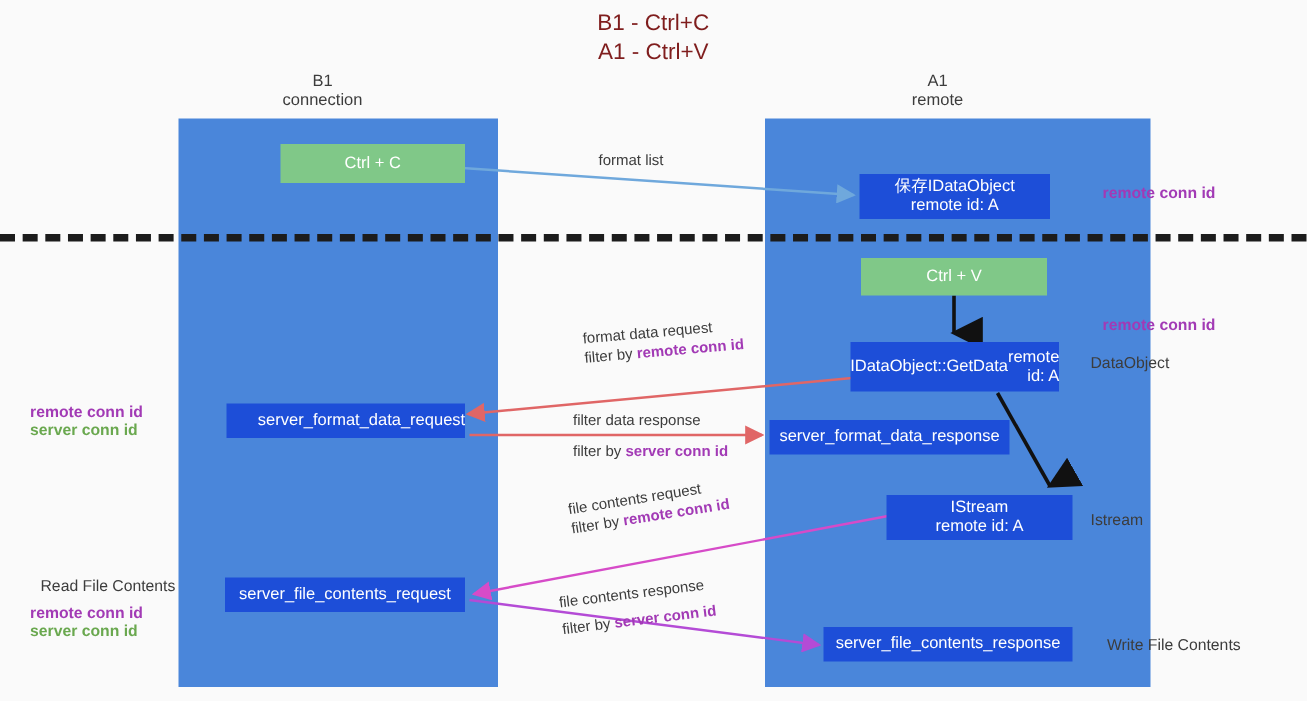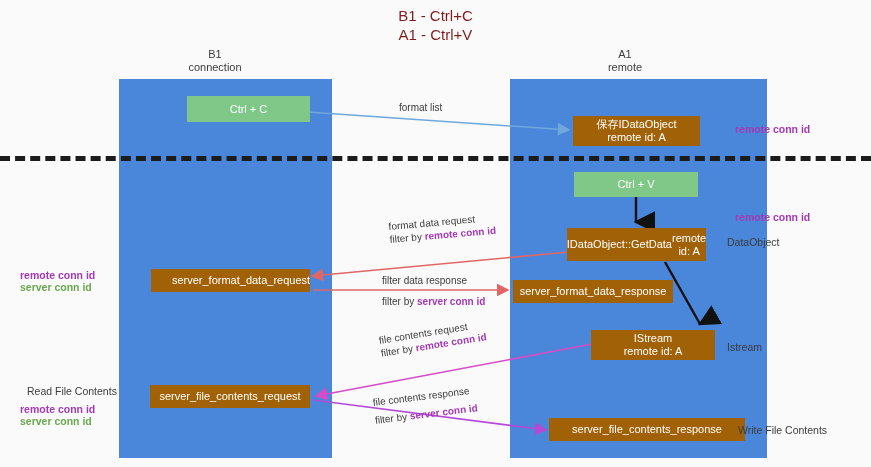--- a/index.html
+++ b/index.html
@@ -27,21 +27,21 @@
   
   .lane{background:#4a86da;}
 
   
   .box{
     display:flex;align-items:center;justify-content:center;
     text-align:center;color:#ffffff;font-size:11px;line-height:13px;
     box-sizing:border-box;padding:2px 4px;
   }
   .box.green{background:#80c888;}
-  .box.orange{background:#a16207;}
+  .box.orange{background:#1d4ed8;text-align:right;}
 
   
   .side-label{font-size:10.5px;line-height:13px;color:#3c3c3c;}
   .kw-purple{color:#a23ab5;font-weight:bold;}
   .kw-green{color:#6aa84f;font-weight:bold;}
 
   
   .edge-label{font-size:10px;line-height:13px;color:#3c3c3c;white-space:nowrap;}
   .edge-label.rot{transform-origin:0 0;}
 
@@ -139,21 +139,21 @@
 
   <div class="abs box orange" style="left:591px;top:330px;width:124px;height:30px;flex-direction:column;">
     <span>IStream</span>
     <span>remote id: A</span>
   </div>
 
   <div class="abs box orange" style="left:150px;top:385px;width:160px;height:23px;">
     <span>server_file_contents_request</span>
   </div>
 
-  <div class="abs box orange" style="left:549px;top:418px;width:196px;height:23px;">
+  <div class="abs box orange" style="left:549px;top:418px;width:166px;height:23px;">
     <span>server_file_contents_response</span>
   </div>
 
   <div class="abs edge-label" style="left:399px;top:101px;">
     <span>format list</span>
   </div>
 
   <div class="abs edge-label rot" style="left:388px;top:220px;transform:rotate(-5deg);">
     <div>format data request</div>
     <div><span>filter by </span><span class="kw-purple">remote conn id</span></div>

